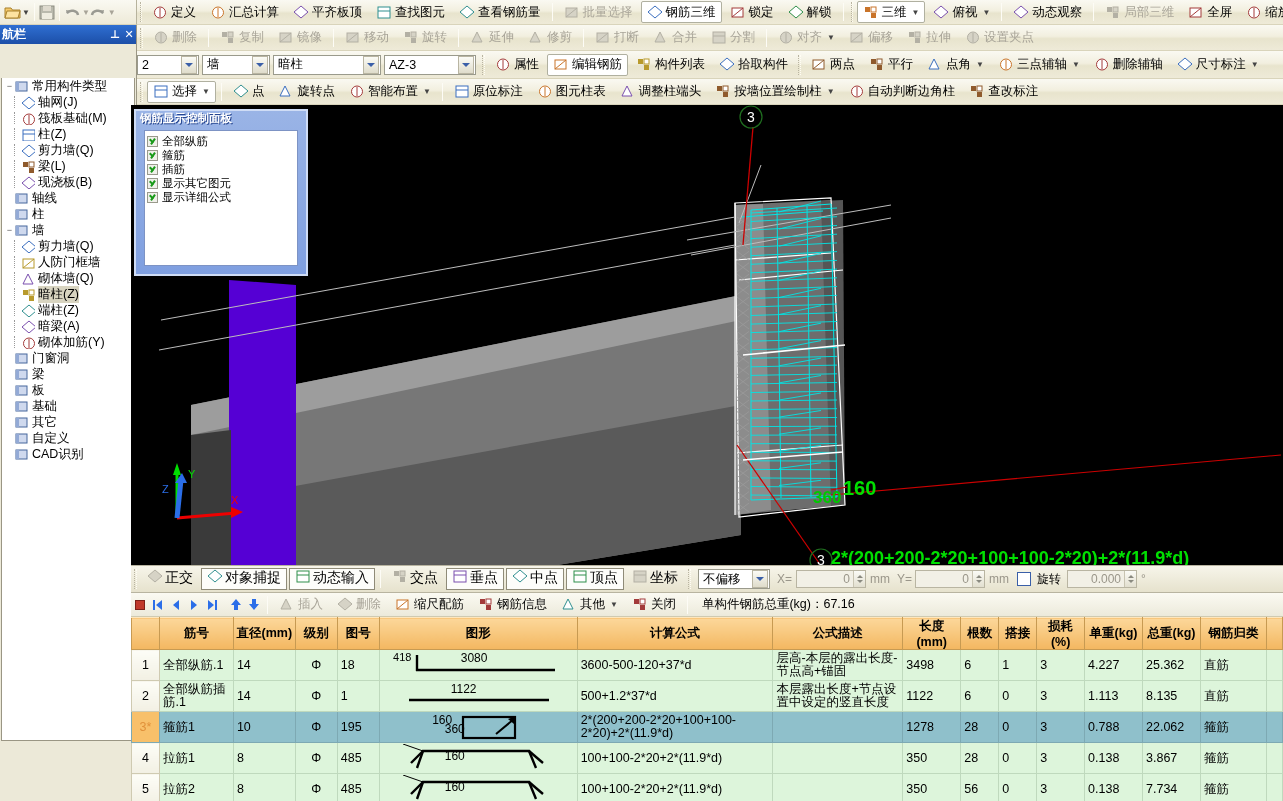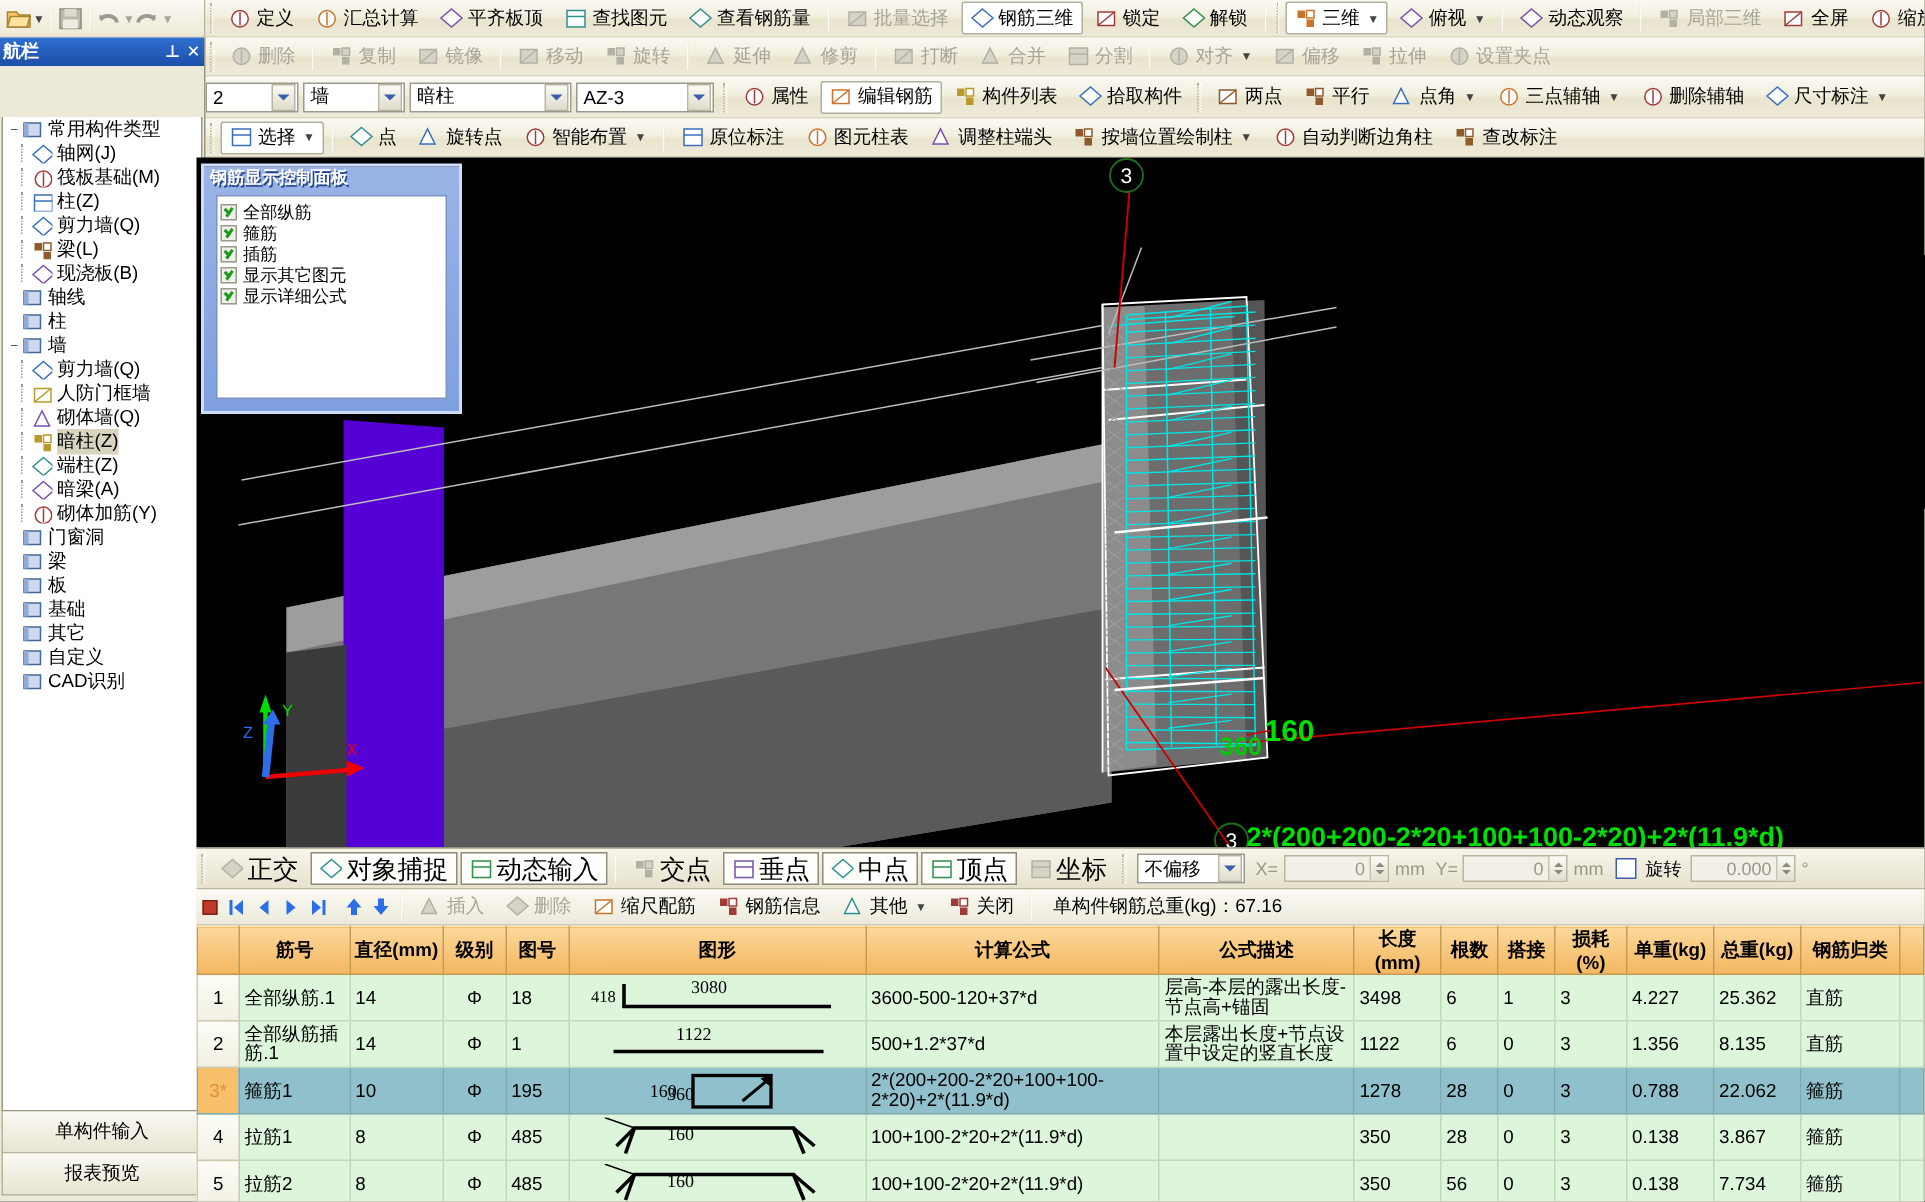--- a/index.html
+++ b/index.html
@@ -106,22 +106,22 @@
   .chk .box::after{ content:""; position:absolute; left:1px; top:3px; width:5px;height:2px;
               background:#1a9a1a; transform:rotate(45deg); }
   .chk .box::before{ content:""; position:absolute; left:4px; top:1px; width:2px;height:7px;
               background:#1a9a1a; transform:rotate(35deg); }
 
   
   #snap { position:absolute; left:131px; top:565px; width:1152px; height:28px;
           background: linear-gradient(to bottom,#f7f5ea,#e6e2cd);
           border-top:1px solid #b8b4a0; border-bottom:1px solid #b8b4a0;
           display:flex; align-items:center; }
-  .sbtn { display:inline-flex;align-items:center;gap:3px; height:22px;
-          padding:0 5px; margin:0 1px; border:1px solid transparent; font-size:17px;}
+  .sbtn { display:inline-flex;align-items:flex-start;gap:3px; height:22px;
+          padding:0 5px; margin:0 1px; border:1px solid transparent; font-size:14px;}
   .sbtn.on { border:1px solid #8f8b78; background:#fdfdfa; }
   .spin { display:inline-flex; align-items:center; height:18px; border:1px solid #b9b5a2;
           background:#f2f0e6; color:#9a968a; font-size:12px; }
   .spin .v { width:56px; text-align:right; padding-right:3px; }
   .spin .ar { width:12px; height:16px; background: linear-gradient(to bottom,#fbfbf6,#e2dfcf);
               border-left:1px solid #c8c4b2; display:flex; flex-direction:column;
               align-items:center; justify-content:center; }
   .spin .ar i { display:block;width:0;height:0;border-left:3px solid transparent;
               border-right:3px solid transparent; margin:1px 0;}
   .spin .ar i.u { border-bottom:3px solid #8a8a80; }
@@ -147,22 +147,22 @@
     padding:1px 3px; vertical-align:middle; color:#000;
   }
   table.grid tr.selrow td { background:#8fc0cb; border-color:#7da9b3; }
   table.grid td.rowno { background: linear-gradient(to bottom,#fdfdf7,#f2f0e3);
     text-align:center; color:#000; border:1px solid #cfcab1; }
   table.grid tr.selrow td.rowno { background:#f8c06a; color:#e0903a; }
   table.grid td.c { text-align:center; }
   .wrap2 { line-height:13px; }
   #gridscroll { height:184px; overflow:hidden; position:relative; }
 
-  .shape { display:flex; align-items:center; justify-content:center; height:28px;
-           position:relative;font-family:Liberation Serif, serif; }
+  .shape { display:flex; justify-content:center; height:28px;
+           position:relative; }
   .redno { color:#000000; font-size:12px; }
 </style>
 </head>
 <body>
 
 <div id="app">
 
   <div id="qat">
     <span class="ico">
       <svg width="17" height="15">
@@ -936,28 +936,20 @@
         <span class="ico" style="width: 14px; height: 13px; flex: 0 0 auto;">
           <svg width="14" height="13">
             <rect x="1" y="2" width="11" height="9" fill="#cfd9ee" stroke="#46679c"></rect>
             <rect x="1" y="2" width="3" height="9" fill="#93aad6"></rect>
           </svg>
         </span>
         <span class="tx">CAD识别</span>
       </div>
     </div>
 
-  <div id="navfoot">
-      <div class="navbtn">
-        <span>单构件输入</span>
-      </div>
-      <div class="navbtn">
-        <span>报表预览</span>
-      </div>
-    </div>
 
   <div id="view">
     <svg width="1152" height="460">
 
       <polygon points="60,300 610,190 610,430 60,520" fill="#777777"></polygon>
       <polygon points="60,300 610,190 610,215 60,330" fill="#9d9d9d"></polygon>
       <polygon points="60,400 610,300 610,430 60,520" fill="#5a5a5a"></polygon>
 
       <polygon points="98,175 165,180 165,460 98,460" fill="#5500d4"></polygon>
       <polygon points="60,330 100,325 100,460 60,460" fill="#3a3a3a"></polygon>
@@ -1477,21 +1469,21 @@
               <td style="width: 38px;">
                 <div class="wrap2">6</div>
               </td>
               <td style="width: 38px;">
                 <div class="wrap2">0</div>
               </td>
               <td style="width: 48px;">
                 <div class="wrap2">3</div>
               </td>
               <td style="width: 58px;">
-                <div class="wrap2">1.356</div>
+                <div class="wrap2">1.113</div>
               </td>
               <td style="width: 58px;">
                 <div class="wrap2">8.135</div>
               </td>
               <td style="width: 66px;">
                 <div class="wrap2">直筋</div>
               </td>
               <td style="width: 16px;"></td>
             </tr>
             <tr class="selrow">

